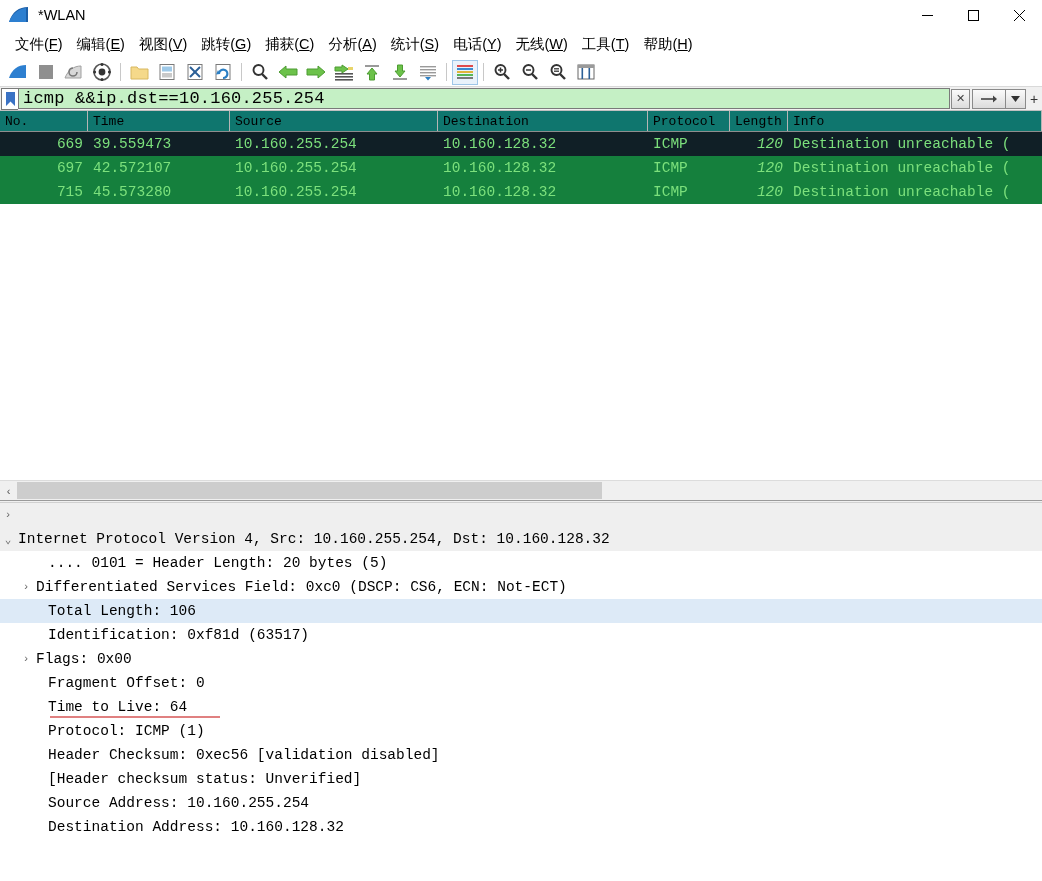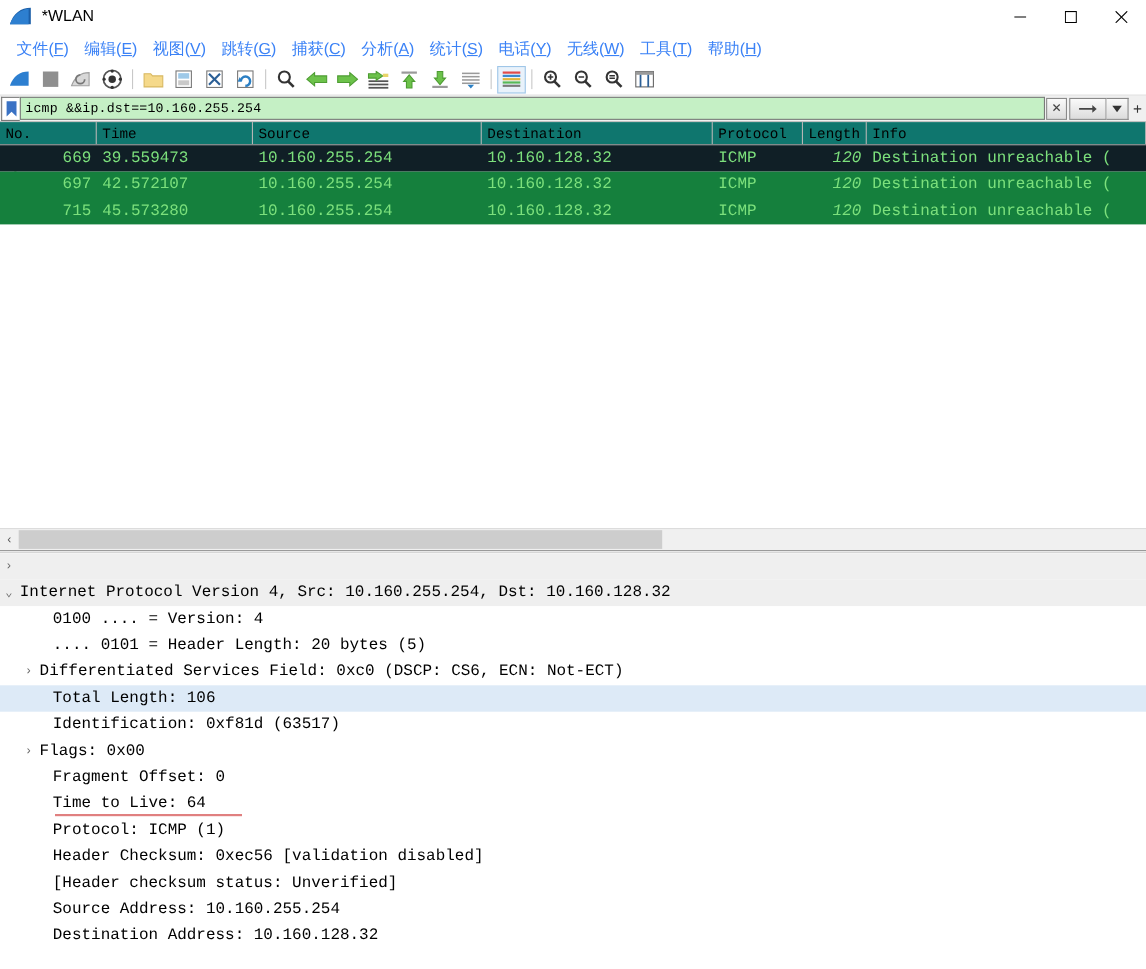--- a/index.html
+++ b/index.html
@@ -39,21 +39,21 @@
   }
 
   
   .menubar {
     height: 28px; width: 1042px;
     display: flex; align-items: center;
     background: #ffffff;
     padding-left: 8px;
   }
   .menu-item {
-    font-size: 14.5px; color: #3b82f6;
+    font-size: 14.5px; color: #000000;
     padding: 3px 7px;
     white-space: nowrap;
     font-family: "Liberation Sans", sans-serif;
   }
   .menu-item u { text-decoration: underline; }
 
   
   .toolbar {
     height: 29px; width: 1042px;
     display: flex; align-items: center;
@@ -90,21 +90,21 @@
     background: #c5f0c5;
     border: 1px solid #7a7a7a;
     margin: 1px 0;
     display: flex; align-items: center;
     position: relative;
     min-width: 0;
   }
   .filter-input {
     border: none; outline: none; background: transparent;
     font-family: "Liberation Mono", monospace;
-    font-size: 12px; color: #000;
+    font-size: 17px; color: #000;
     width: 100%;
     padding-left: 4px; letter-spacing: 0.2px;
   }
   .filter-right {
     display: flex; align-items: center;
     margin: 1px 0;
   }
   .fb-sqbtn {
     width: 19px; height: 20px;
     background: linear-gradient(#fafafa,#dcdcdc);
@@ -507,24 +507,20 @@
 
   <div class="d-row hl-gray">
     <span class="d-arrow">›</span>
   </div>
 
   <div class="d-row hl-gray">
     <span class="d-arrow">⌄</span>
     <span class="d-text">Internet Protocol Version 4, Src: 10.160.255.254, Dst: 10.160.128.32</span>
   </div>
 
-  <div class="d-row">
-    <span class="d-arrow"></span>
-    <span class="d-text" style="padding-left:32px">0100 .... = Version: 4</span>
-  </div>
 
   <div class="d-row">
     <span class="d-arrow"></span>
     <span class="d-text" style="padding-left:32px">.... 0101 = Header Length: 20 bytes (5)</span>
   </div>
 
   <div class="d-row">
     <span class="d-arrow" style="margin-left:18px">›</span>
     <span class="d-text">Differentiated Services Field: 0xc0 (DSCP: CS6, ECN: Not-ECT)</span>
   </div>

